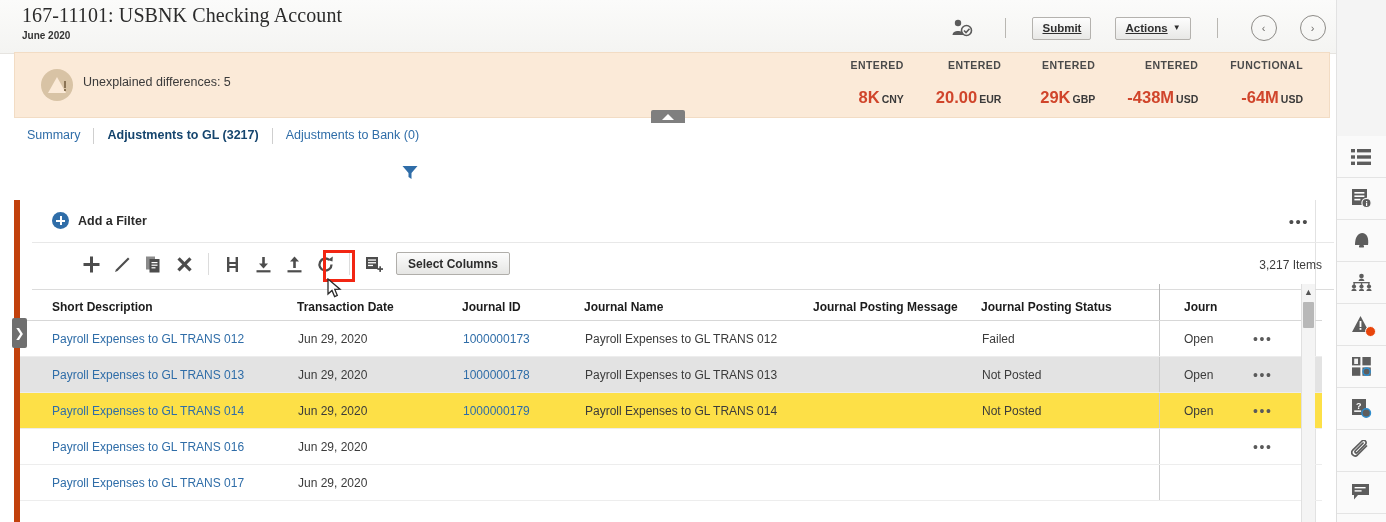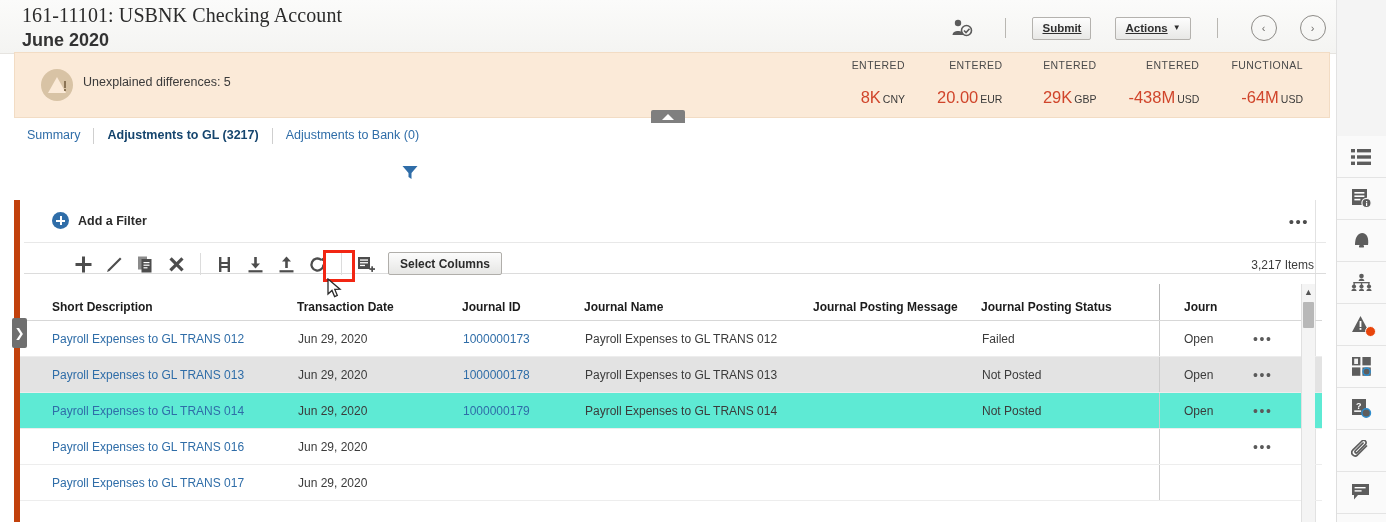--- a/index.html
+++ b/index.html
@@ -12,21 +12,21 @@
   }
   .app{position:relative;width:1386px;height:522px;overflow:hidden;background:#fff;}
 
   
   .hdr{position:absolute;left:0;top:0;width:1386px;height:54px;
        background:linear-gradient(to bottom,#fbfbfa 0%,#f4f4f2 100%);
        border-bottom:1px solid #e6e4e0;box-sizing:border-box;}
   .hdr-title{position:absolute;left:22px;top:4px;font-family:"Liberation Serif",serif;
              font-size:20px;color:#2b2b2b;letter-spacing:.1px;white-space:nowrap;}
   .hdr-title .acct{font-weight:400;}
-  .hdr-sub{position:absolute;left:22px;top:30px;font-size:18px;font-weight:bold;color:#333;}
+  .hdr-sub{position:absolute;left:22px;top:30px;font-size:10px;font-weight:bold;color:#333;}
 
   .hdr-right{position:absolute;right:14px;top:13px;display:flex;align-items:center;gap:16px;height:30px;}
   .icon-person{width:26px;height:26px;position:relative;display:inline-block;margin-right:4px;cursor:pointer;}
   .sep{width:1px;height:20px;background:#b9b7b2;margin:0 10px;}
   .btn{
     height:23px;min-width:46px;padding:0 9px;
     background:linear-gradient(to bottom,#fdfdfd,#e8e8e6);
     border:1px solid #b4b2ae;border-radius:2px;
     font-size:11.5px;font-weight:bold;color:#2f2f2f;cursor:pointer;
     display:flex;align-items:center;justify-content:center;box-sizing:border-box;
@@ -42,21 +42,21 @@
   .banner{position:absolute;left:14px;top:52px;width:1316px;height:66px;
           background:#fbead8;border:1px solid #f2dcc4;box-sizing:border-box;}
   .warn-ico{position:absolute;left:26px;top:16px;width:32px;height:32px;border-radius:50%;
             background:#d8c3a5;display:flex;align-items:center;justify-content:center;}
   .warn-tri{width:0;height:0;border-left:9px solid transparent;border-right:9px solid transparent;
             border-bottom:16px solid #fbead8;position:relative;}
   .warn-bang{position:absolute;left:7px;top:4px;width:2px;height:7px;background:#8a7355;}
   .warn-bang:after{content:'';position:absolute;left:0;top:8px;width:2px;height:2px;background:#8a7355;}
   .banner-txt{position:absolute;left:68px;top:22px;font-size:12.5px;color:#3a3a3a;}
 
-  .kpis{position:absolute;right:10px;top:6px;display:flex;align-items:flex-start;}
+  .kpis{position:absolute;right:10px;top:6px;display:flex;align-items:flex-start;font-weight:bold;}
   .kpi{text-align:right;padding:0 16px;min-width:62px;}
   .kpi-lbl{font-size:10.5px;color:#4a4a4a;letter-spacing:.45px;white-space:nowrap;}
   .kpi-val{margin-top:17px;white-space:nowrap;color:#d0452b;}
   .kpi-num{font-size:16.5px;}
   .kpi-cur{font-size:10.5px;color:#3a3a3a;margin-left:2px;}
 
   .collapse{position:absolute;left:651px;top:110px;width:34px;height:13px;background:#7f7f7f;
             border-radius:2px 2px 0 0;display:flex;align-items:center;justify-content:center;cursor:pointer;z-index:6;}
   .collapse:before{content:'';width:0;height:0;border-left:6px solid transparent;border-right:6px solid transparent;
                    border-bottom:6px solid #fff;}
@@ -81,21 +81,21 @@
   
   .panel{position:absolute;left:14px;top:200px;width:1302px;height:322px;background:#fff;
          border-left:6px solid #c2410c;border-right:1px solid #e2e2e2;box-sizing:border-box;}
   .addfilter{position:absolute;left:32px;top:12px;display:flex;align-items:center;cursor:pointer;}
   .plus-circ{width:17px;height:17px;border-radius:50%;background:#2f6da8;position:relative;margin-right:9px;}
   .plus-circ:before{content:'';position:absolute;left:4px;top:7.5px;width:9px;height:2px;background:#fff;}
   .plus-circ:after{content:'';position:absolute;left:7.5px;top:4px;width:2px;height:9px;background:#fff;}
   .addfilter-lbl{font-size:12.5px;font-weight:bold;color:#2a2a2a;}
   .dots-right{position:absolute;right:6px;top:13px;color:#4d4d4d;font-size:15px;letter-spacing:1.5px;cursor:pointer;}
 
-  .tbar{position:absolute;left:4px;top:42px;width:1302px;height:32px;border-top:1px solid #e8e8e8;
+  .tbar{position:absolute;left:12px;top:42px;width:1302px;height:48px;border-top:1px solid #e8e8e8;
         border-bottom:1px solid #dcdcdc;box-sizing:border-box;}
   .tbar-icons{position:absolute;left:44px;top:4px;display:flex;align-items:center;height:34px;}
   .ti{width:31px;height:31px;display:flex;align-items:center;justify-content:center;cursor:pointer;position:relative;}
   .tsep{width:1px;height:22px;background:#dcdcdc;margin:0 8px;}
   .selcols{position:absolute;left:364px;top:9px;height:23px;padding:0 11px;
            background:linear-gradient(to bottom,#fcfcfc,#e6e6e4);
            border:1px solid #b0aeaa;border-radius:2px;font-size:12px;font-weight:bold;color:#2c2c2c;
            display:flex;align-items:center;cursor:pointer;box-sizing:border-box;}
   .items-count{position:absolute;right:12px;top:15px;font-size:12px;color:#3c3c3c;}
 
@@ -105,21 +105,21 @@
   .cursor{position:absolute;left:327px;top:278px;z-index:10;pointer-events:none;}
 
   
   .tblwrap{position:absolute;left:0;top:84px;width:1302px;height:238px;overflow:hidden;}
   table{border-collapse:collapse;width:1296px;table-layout:fixed;}
   thead th{height:30px;font-size:12px;font-weight:bold;color:#1c1c1c;text-align:left;
            padding:0 0 6px 0;border-bottom:1px solid #d7d7d7;vertical-align:bottom;white-space:nowrap;overflow:hidden;}
   tbody td{height:33px;font-size:12px;color:#3b3b3b;border-bottom:1px solid #ededed;
            white-space:nowrap;overflow:hidden;text-overflow:clip;}
   tr.alt{background:#e3e3e3;}
-  tr.sel{background:#5eead4;}
+  tr.sel{background:#fde047;}
   .link{color:#2f6da8;cursor:pointer;}
   .rowdots{color:#5a5a5a;font-size:14px;letter-spacing:1.6px;cursor:pointer;}
   .c1{width:245px;padding-left:32px;}
   .c2{width:165px;}
   .c3{width:122px;}
   .c4{width:229px;}
   .c5{width:168px;}
   .c6{width:178px;}
   .c7{width:68px;border-left:1px solid #cdcdcd;padding-left:24px;}
   .c8{width:120px;}
@@ -146,21 +146,21 @@
 
   .railstrip{position:absolute;right:0;top:0;width:50px;height:136px;background:#f4f4f4;border-left:1px solid #e2e2e2;box-sizing:border-box;}
 </style>
 </head>
 <body>
 
 <div class="app">
 
   <div class="hdr">
     <div class="hdr-title">
-      <span>161-11101:</span>
+      <span>167-11101:</span>
       <span class="acct">USBNK Checking Account</span>
     </div>
     <div class="hdr-sub">June 2020</div>
 
     <div class="hdr-right">
       <span class="icon-person">
         <svg width="26" height="26" viewBox="0 0 26 26">
           <circle cx="9" cy="8" r="3.2" fill="#5b5b5b"></circle>
           <path d="M3.5 20 C3.5 14.5 14.5 14.5 14.5 20 Z" fill="#5b5b5b"></path>
           <circle cx="17.5" cy="15.5" r="5" fill="none" stroke="#5b5b5b" stroke-width="1.6"></circle>

